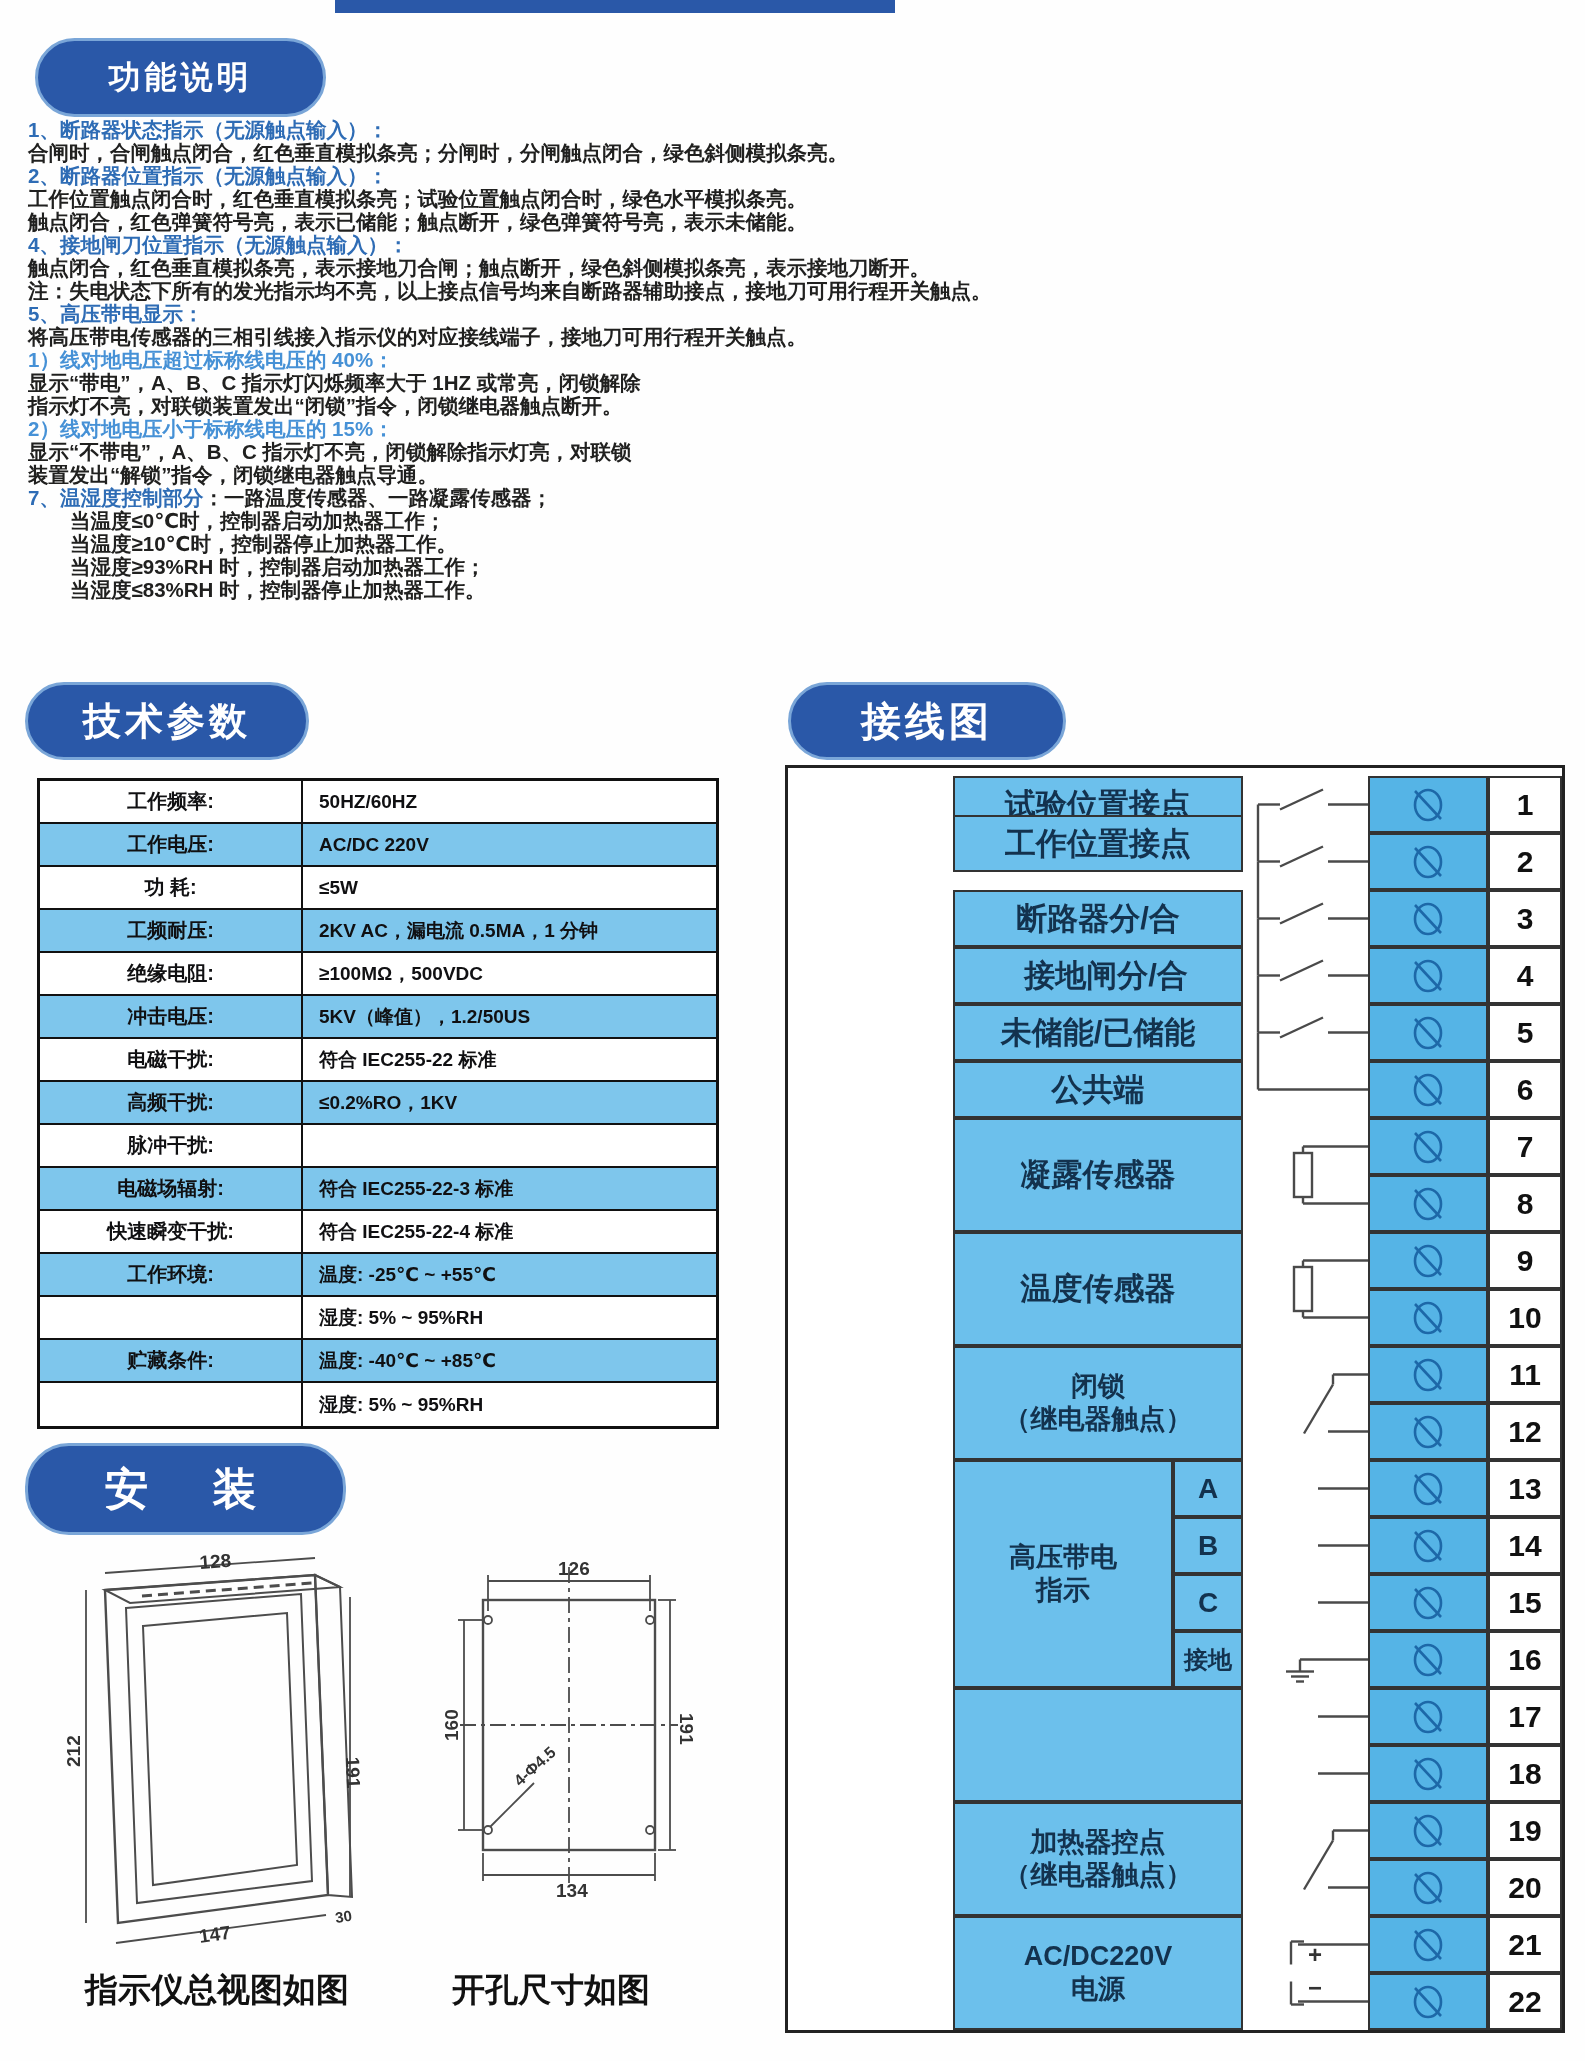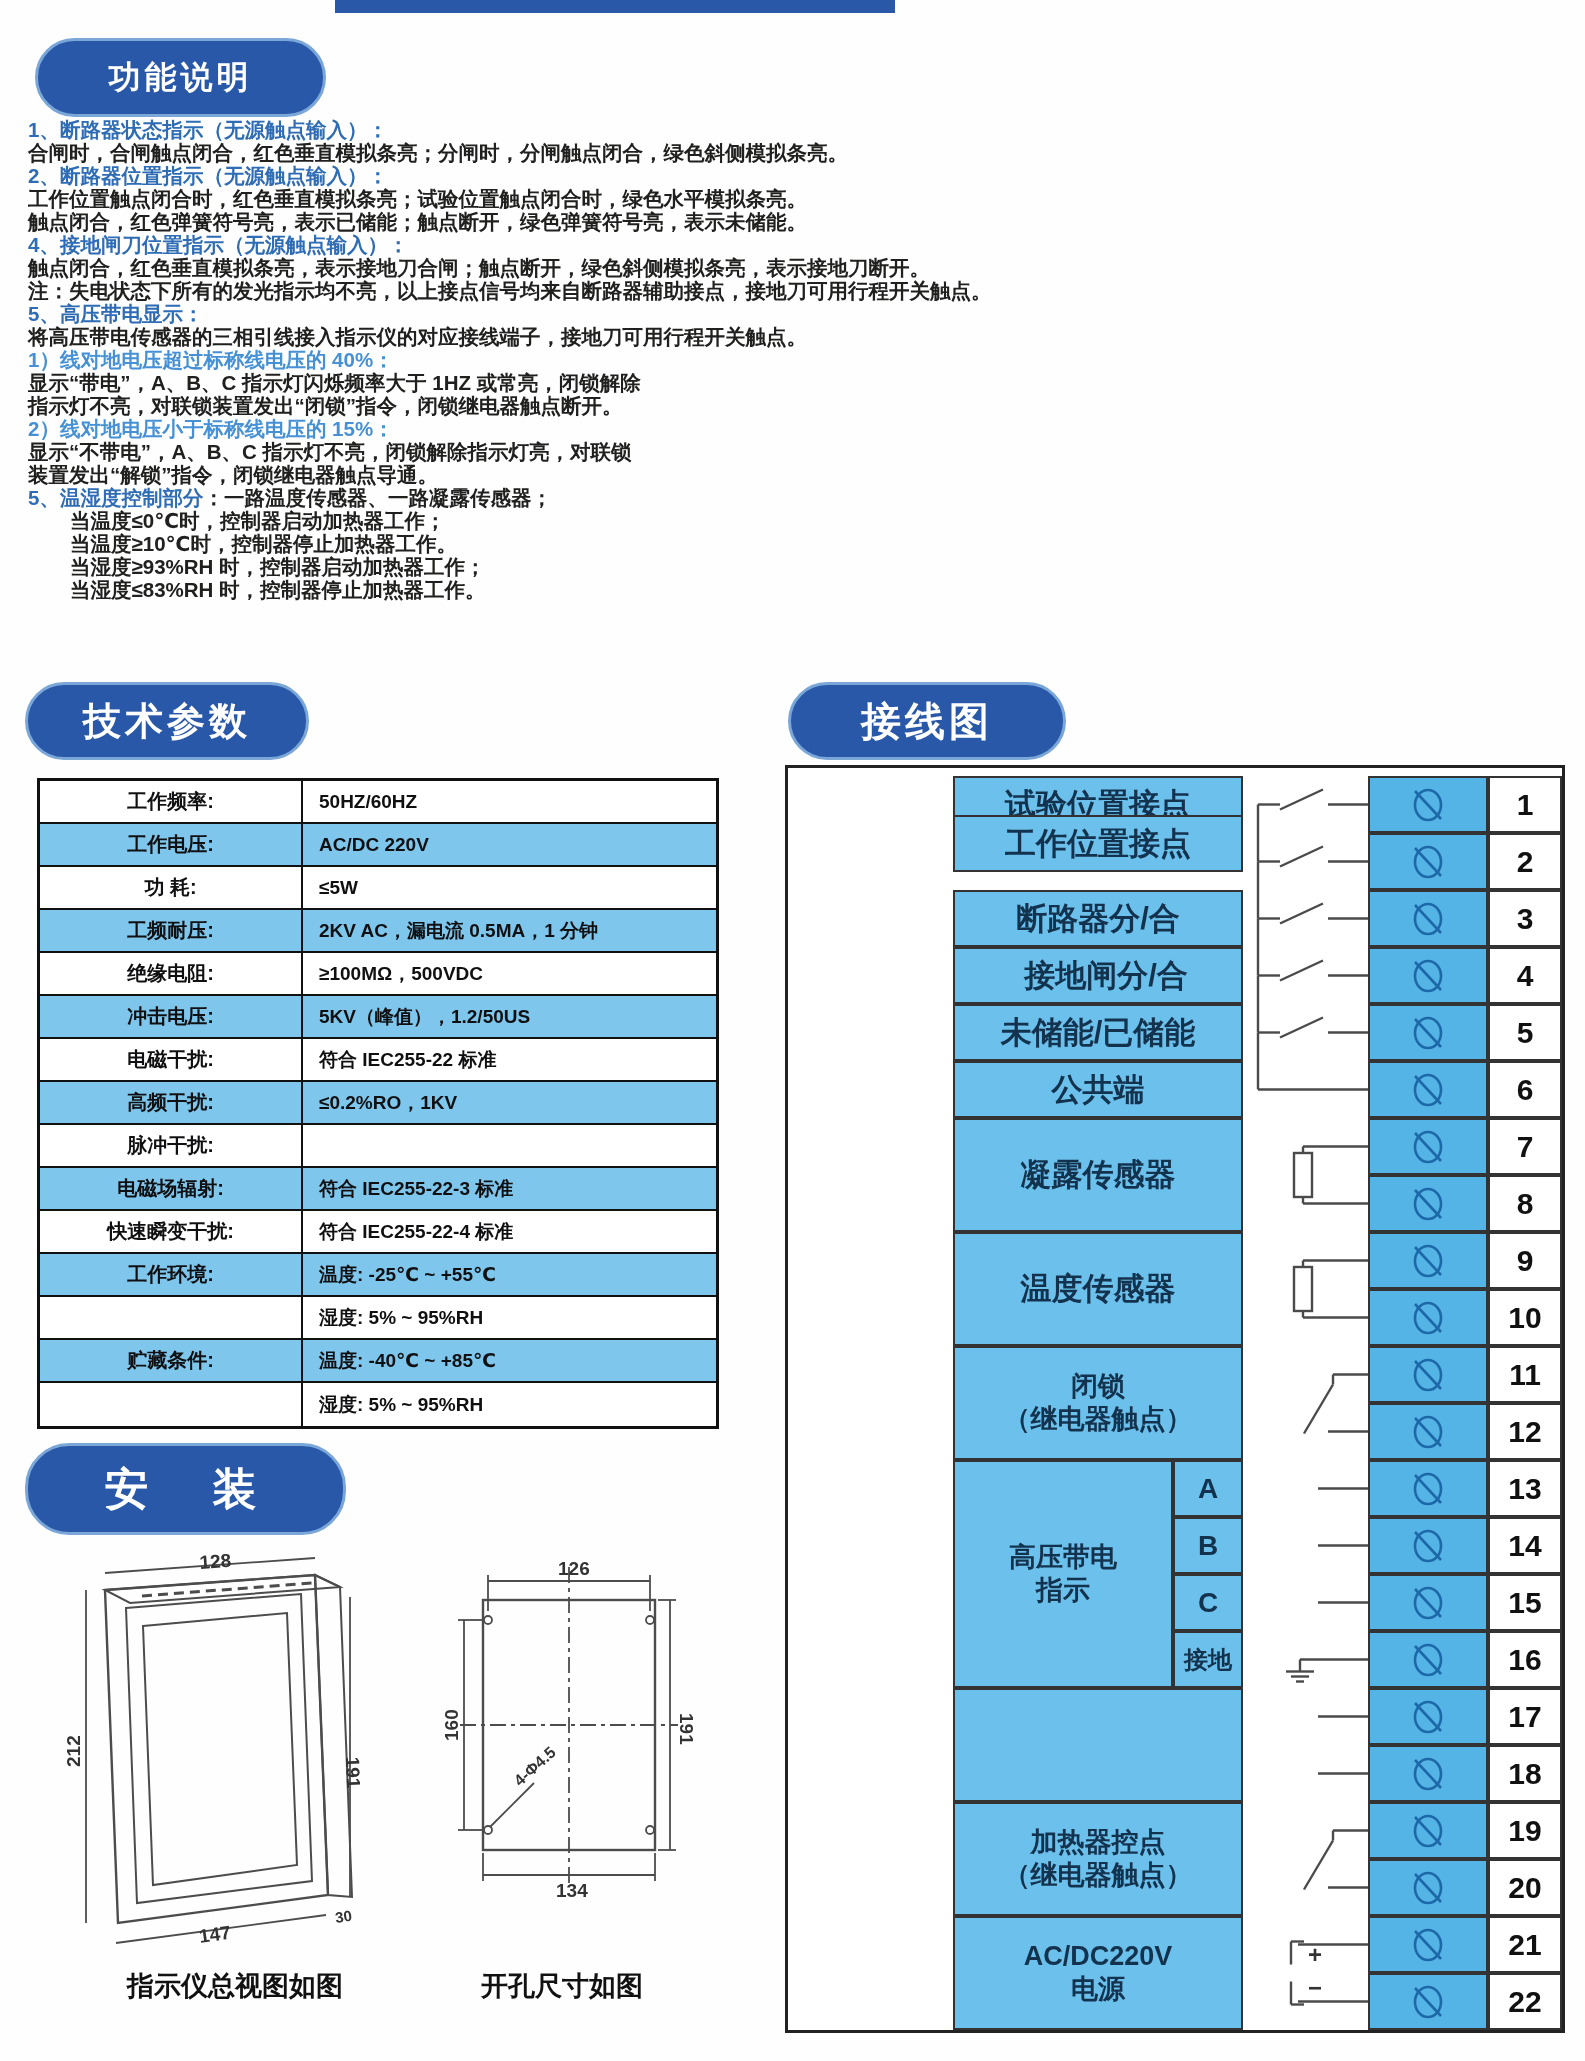--- a/index.html
+++ b/index.html
@@ -34,21 +34,21 @@
         display:flex;align-items:center;justify-content:center;}
   .wlabel{background:#6cc0ec;flex-direction:column;font-weight:700;color:#13324e;text-align:center;}
   .wlabel .l1{font-size:31px;line-height:36px;}
   .wlabel.two .l1{font-size:27px;line-height:33px;}
   .wsub{background:#6cc0ec;font-weight:700;color:#13324e;}
   .wterm{background:#55b4e6;}
   .wnum{background:#fff;font-weight:700;font-size:30px;color:#111;
         font-family:"Liberation Sans","DejaVu Sans",sans-serif;}
   .wsvg{position:absolute;left:0;top:0;pointer-events:none;}
   
-  .caption{position:absolute;font-weight:700;font-size:27px;color:#111;text-align:center;}
+  .caption{position:absolute;font-weight:700;font-size:33px;color:#111;text-align:left;}
   svg text{font-family:"Liberation Sans","DejaVu Sans",sans-serif;}
   .topbar{position:absolute;left:335px;top:0;width:560px;height:13px;background:#2a58a8;}
 </style>
 </head>
 <body>
 
 <div class="topbar"></div>
 
 <div class="pill" style="left:35px;top:38px;width:285px;height:73px;font-size:32px;">
   <span>功能说明</span>
@@ -63,21 +63,21 @@
     <div class="fline t">触点闭合，红色垂直模拟条亮，表示接地刀合闸；触点断开，绿色斜侧模拟条亮，表示接地刀断开。</div>
     <div class="fline t">注：失电状态下所有的发光指示均不亮，以上接点信号均来自断路器辅助接点，接地刀可用行程开关触点。</div>
     <div class="fline b">5、高压带电显示：</div>
     <div class="fline t">将高压带电传感器的三相引线接入指示仪的对应接线端子，接地刀可用行程开关触点。</div>
     <div class="fline s">1）线对地电压超过标称线电压的 40%：</div>
     <div class="fline t">显示“带电”，A、B、C 指示灯闪烁频率大于 1HZ 或常亮，闭锁解除</div>
     <div class="fline t">指示灯不亮，对联锁装置发出“闭锁”指令，闭锁继电器触点断开。</div>
     <div class="fline s">2）线对地电压小于标称线电压的 15%：</div>
     <div class="fline t">显示“不带电”，A、B、C 指示灯不亮，闭锁解除指示灯亮，对联锁</div>
     <div class="fline t">装置发出“解锁”指令，闭锁继电器触点导通。</div>
-    <div class="fline "><span class="pre">5、温湿度控制部分</span><span>：一路温度传感器、一路凝露传感器；</span></div>
+    <div class="fline "><span class="pre">7、温湿度控制部分</span><span>：一路温度传感器、一路凝露传感器；</span></div>
     <div class="fline i">当温度≤0℃时，控制器启动加热器工作；</div>
     <div class="fline i">当温度≥10℃时，控制器停止加热器工作。</div>
     <div class="fline i">当湿度≥93%RH 时，控制器启动加热器工作；</div>
     <div class="fline i">当湿度≤83%RH 时，控制器停止加热器工作。</div>
   </div>
 
 <div class="pill" style="left:25px;top:682px;width:278px;height:72px;font-size:38px;">
   <span>技术参数</span>
 </div>
 <div class="spec-table">

